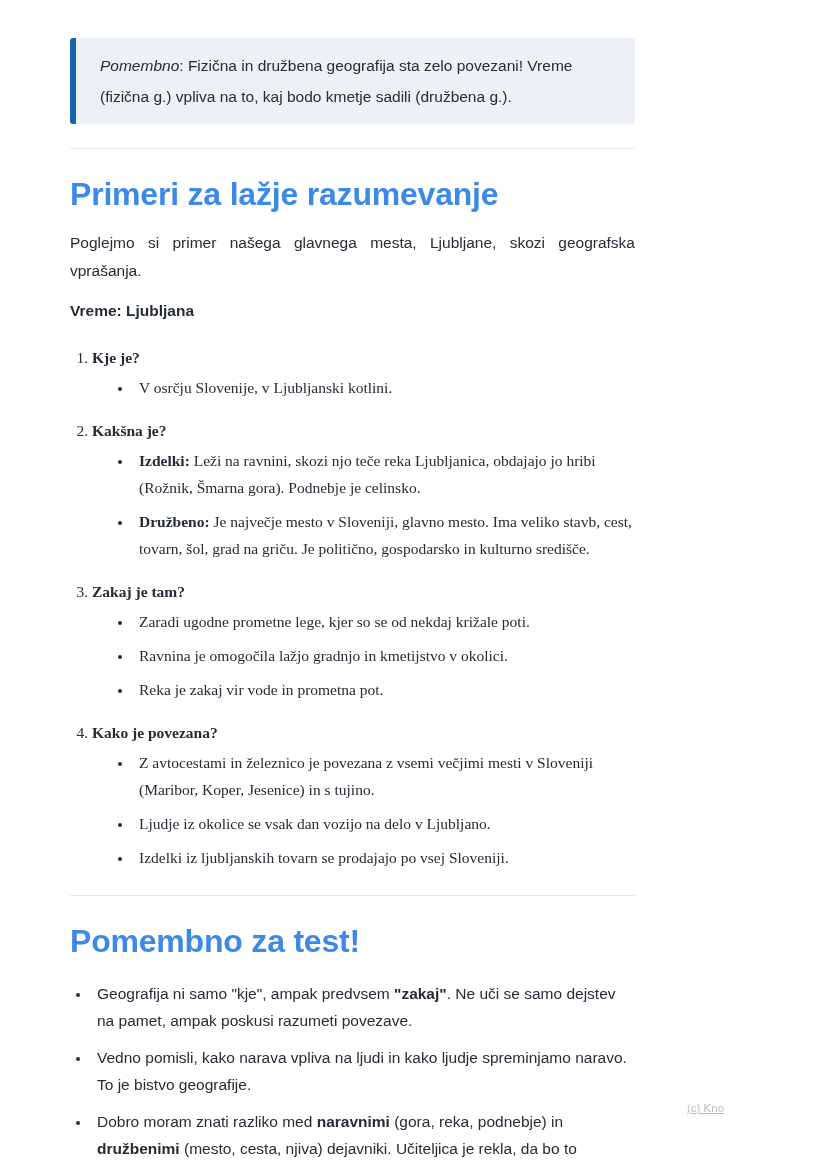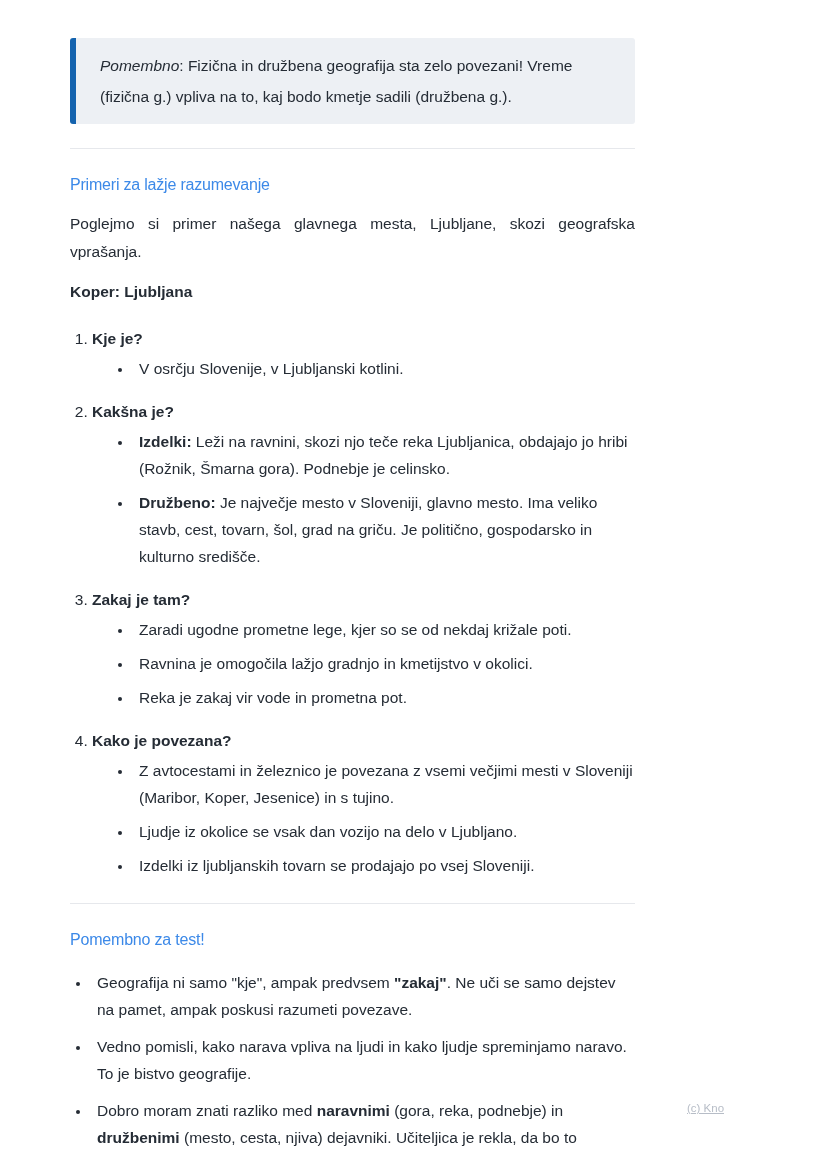--- a/index.html
+++ b/index.html
@@ -20,32 +20,32 @@
   }
   .content{position:absolute;left:70px;top:0;width:565px;}
   .callout{
     margin-top:38px;background:var(--callout-bg);
     border-left:6px solid var(--callout-border);border-radius:3px;
     padding:12px 24px;font-size:15.5px;line-height:31px;
   }
   .callout em{font-style:italic;}
   hr.divider{border:none;border-top:1px solid var(--divider);margin:24px 0 0 0;}
   h2.section-title{
-    margin-top:27px;font-size:16px;font-weight:400;color:var(--accent);
+    margin-top:27px;font-size:32px;font-weight:700;color:var(--accent);
     letter-spacing:-0.2px;
   }
   p.intro{
     margin-top:16px;font-size:15.5px;line-height:28px;text-align:justify;
   }
   p.example-label{margin-top:17px;font-size:15.5px;font-weight:700;}
   ol.example-list{
     margin-top:24px;padding-left:22px;font-size:15.5px;line-height:27px;
     list-style:decimal;
   }
-  ol.example-list > li{margin-bottom:16px;}
+  ol.example-list > li{margin-bottom:16px;font-family:Liberation Serif, serif;}
   ol.example-list > li::marker{font-weight:400;color:var(--body);}
   ol.example-list strong.q{font-weight:700;}
   ul.answers{
     list-style:disc;padding-left:41px;margin-top:3px;font-weight:400;
   }
   ul.answers > li{margin-bottom:7px;padding-left:6px;}
   ul.answers > li::marker{font-size:13px;color:var(--body);}
   ul.test-list{
     margin-top:20px;padding-left:21px;list-style:disc;
     font-size:15.5px;line-height:27px;
@@ -70,21 +70,21 @@
     <div class="callout">
       <p><em>Pomembno</em><span>: Fizična in družbena geografija sta zelo povezani! Vreme (fizična g.) vpliva na to, kaj bodo kmetje sadili (družbena g.).</span></p>
     </div>
 
     <hr class="divider">
 
     <h2 class="section-title">Primeri za lažje razumevanje</h2>
 
     <p class="intro">Poglejmo si primer našega glavnega mesta, Ljubljane, skozi geografska vprašanja.</p>
 
-    <p class="example-label">Koper: Ljubljana</p>
+    <p class="example-label">Vreme: Ljubljana</p>
 
     <ol class="example-list" id="example-list">
         <li><strong class="q">Kje je?</strong><ul class="answers">
             <li>V osrčju Slovenije, v Ljubljanski kotlini.</li>
           </ul></li>
         <li><strong class="q">Kakšna je?</strong><ul class="answers">
             <li><strong>Izdelki:</strong> Leži na ravnini, skozi njo teče reka Ljubljanica, obdajajo jo hribi (Rožnik, Šmarna gora). Podnebje je celinsko.</li>
             <li><strong>Družbeno:</strong> Je največje mesto v Sloveniji, glavno mesto. Ima veliko stavb, cest, tovarn, šol, grad na griču. Je politično, gospodarsko in kulturno središče.</li>
           </ul></li>
         <li><strong class="q">Zakaj je tam?</strong><ul class="answers">

